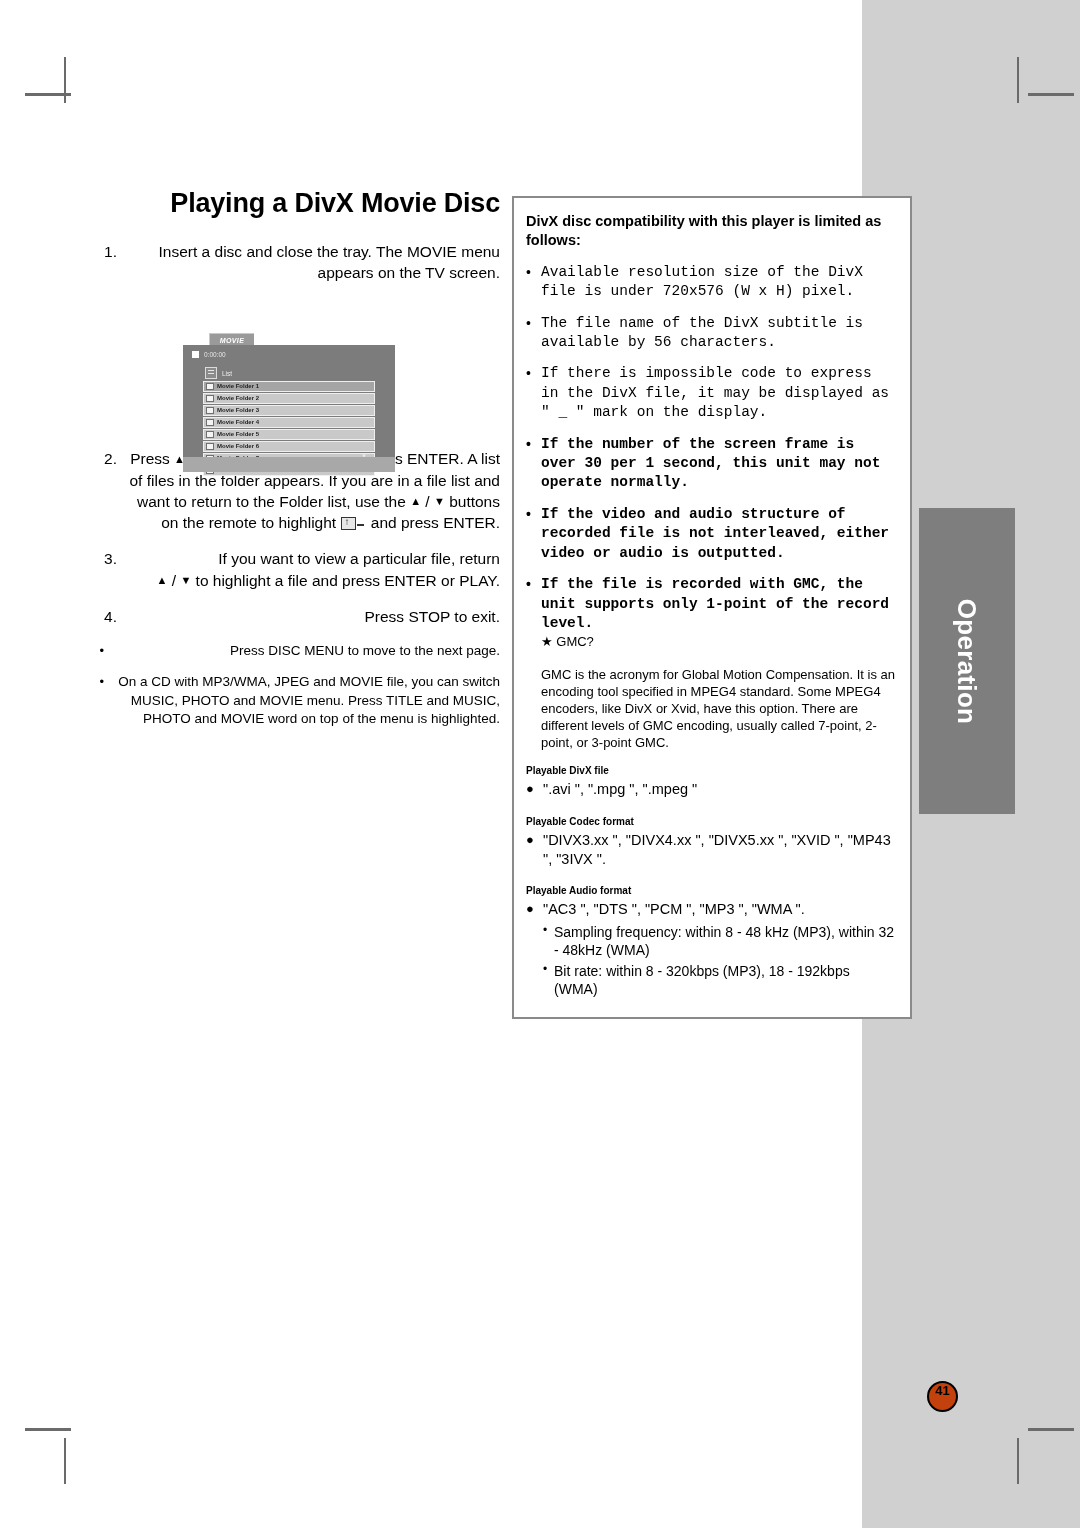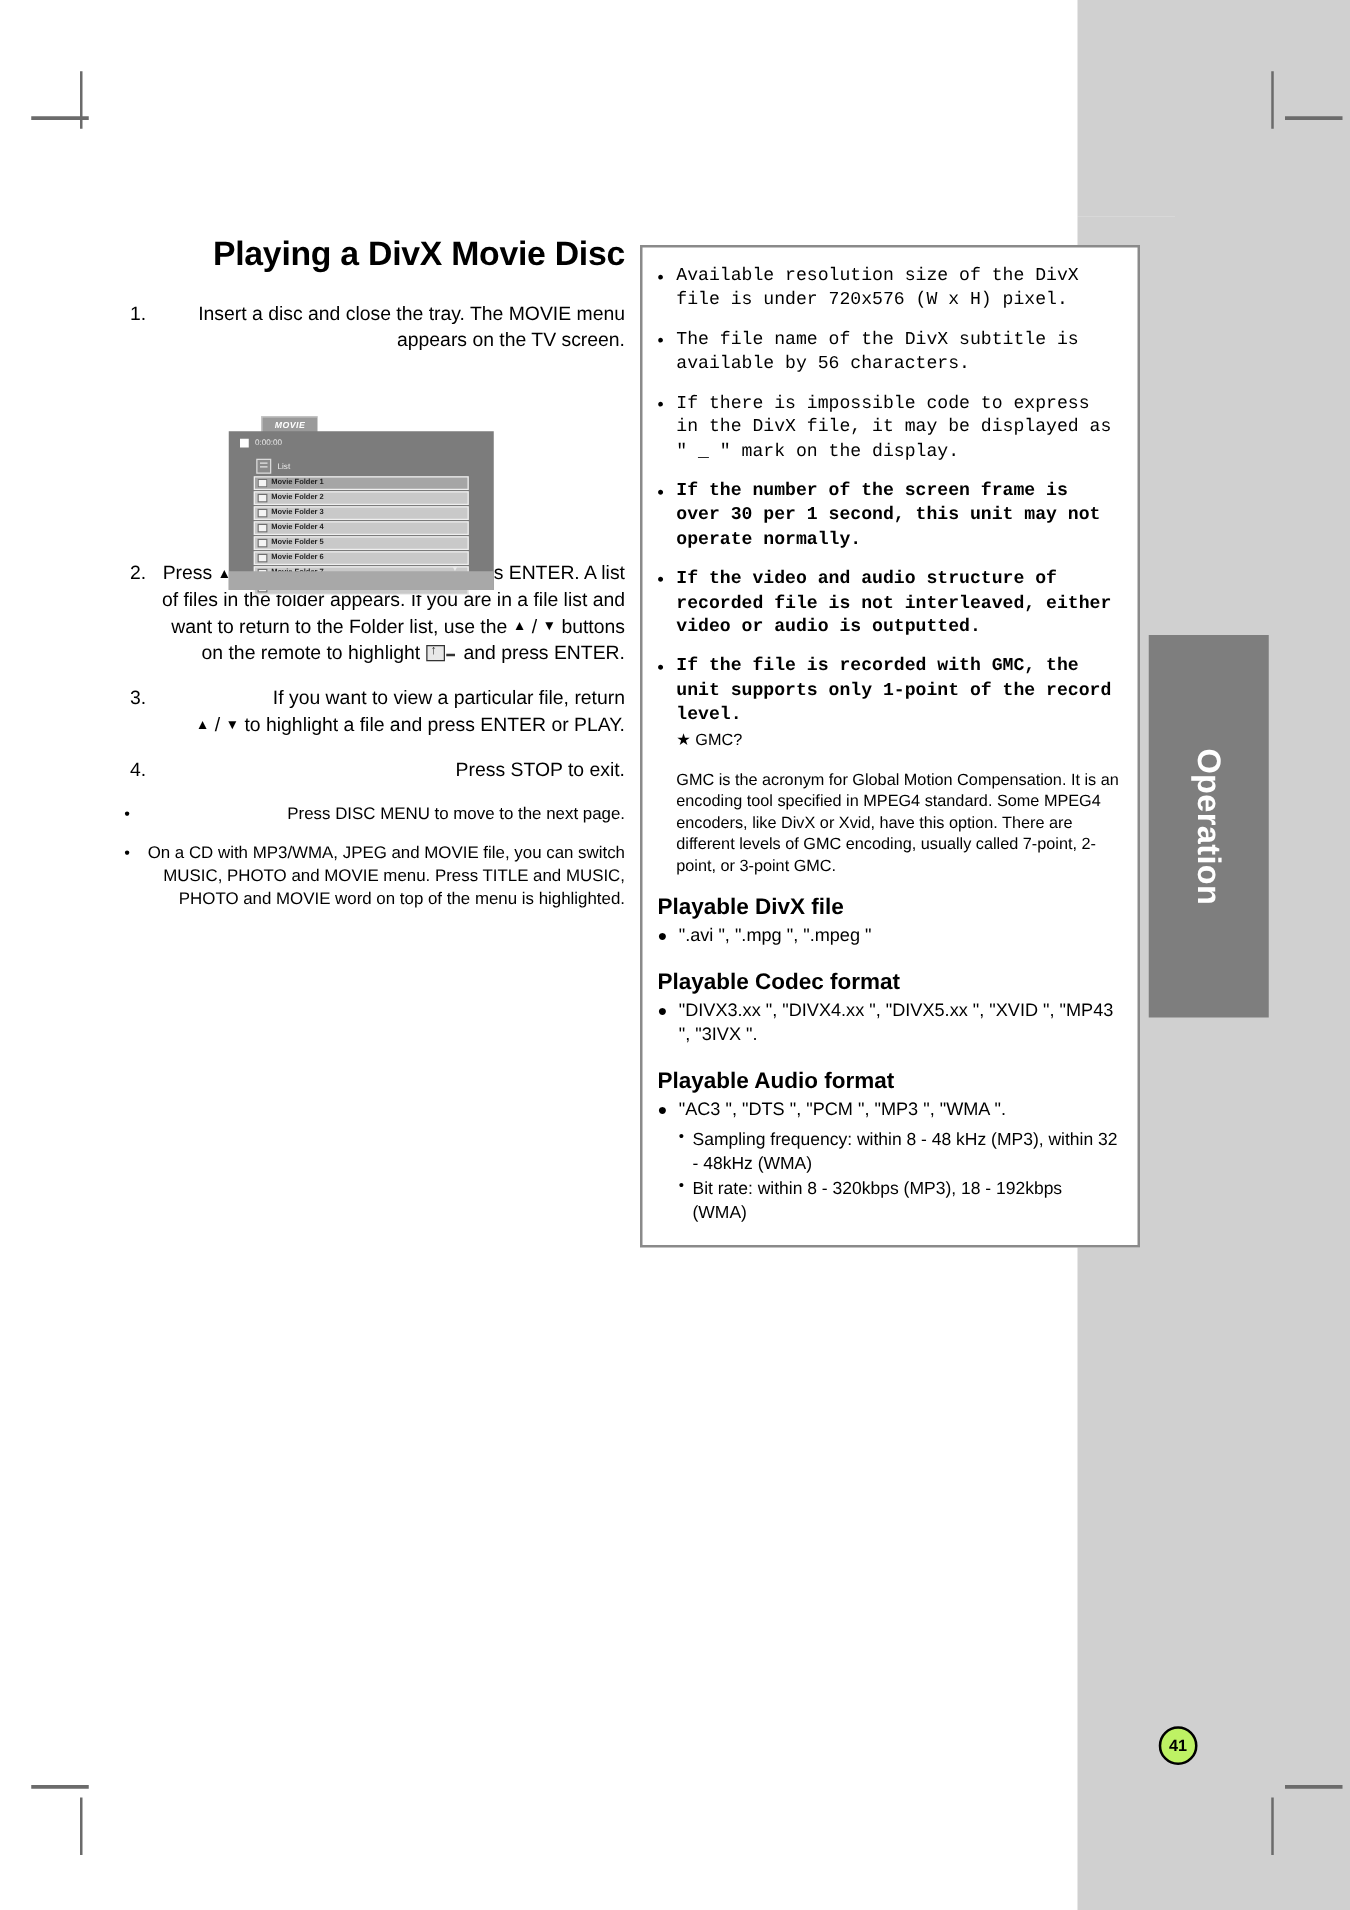--- a/index.html
+++ b/index.html
@@ -64,23 +64,22 @@
 
   
   #page-number {
     position: absolute;
     left: 927px;
     top: 1381px;
     width: 27px;
     height: 27px;
     border: 2.5px solid #000;
     border-radius: 50%;
-    background: #bef264;
-    display: flex;
-    align-items: center;
+    background: #c2410c;
+    display: flex;
     justify-content: center;
     font-size: 13px;
     font-weight: bold;
   }
 
   
   #left-col {
     position: absolute;
     left: 88px;
     top: 188px;
@@ -318,21 +317,21 @@
   .note-body { flex: 1; font-family: Liberation Mono, monospace; }
 
   .gmc-note {
     font-size: 13px;
     line-height: 1.32;
     margin: -6px 0 14px 15px;
   }
   .gmc-star { margin-bottom: 15px; }
 
   .section-title {
-    font-size: 18px;
+    font-size: 10px;
     font-weight: bold;
     margin: 0 0 4px 0;
   }
   .disc-item {
     display: flex;
     font-size: 14.5px;
     line-height: 1.32;
     margin-bottom: 16px;
   }
   .disc-bullet {
@@ -462,20 +461,21 @@
         <span class="folder-name">Movie Folder 8</span>
       </div>
     </div>
     <div id="tv-scroll-arrow">▼</div>
     <div id="tv-footer"></div>
   </div>
 </div>
 
 <div id="note-box">
 
+  <div class="note-heading">DivX disc compatibility with this player is limited as follows:</div>
 
   <div class="note-item">
     <span class="note-bullet">•</span>
     <span class="note-body">Available resolution size of the DivX file is under 720x576 (W x H) pixel.</span>
   </div>
   <div class="note-item">
     <span class="note-bullet">•</span>
     <span class="note-body">The file name of the DivX subtitle is available by 56 characters.</span>
   </div>
   <div class="note-item">

